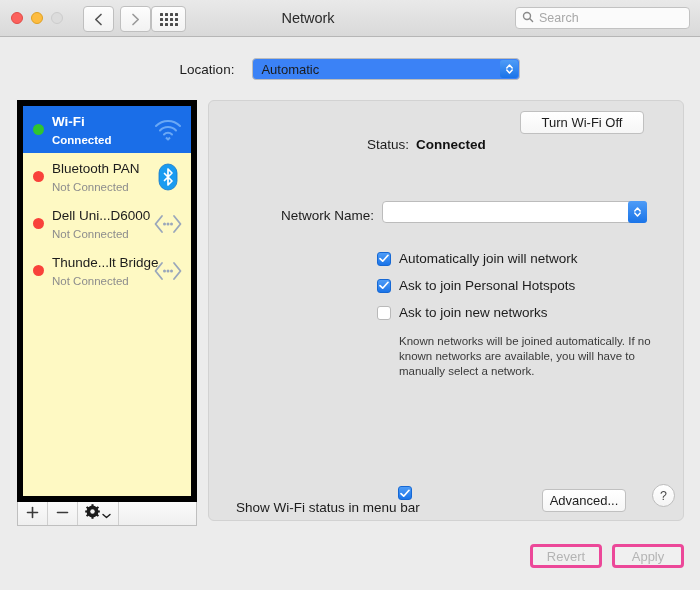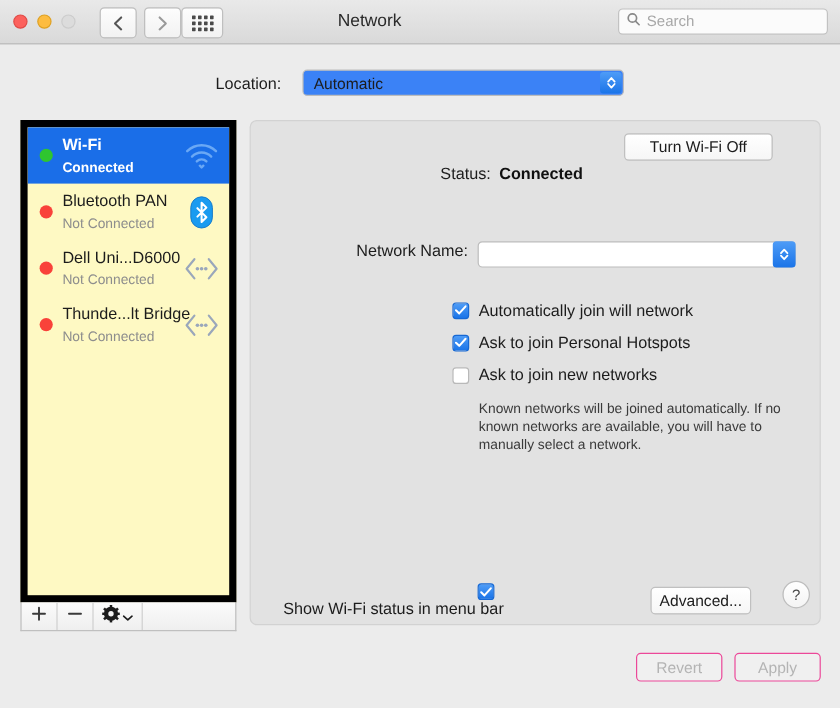--- a/index.html
+++ b/index.html
@@ -262,24 +262,24 @@
     align-items: center;
     justify-content: center;
   }
   .turn-wifi {
     position: absolute;
     left: 311px; top: 10px;
     width: 124px; height: 23px;
   }
   .netname-row {
     position: absolute;
-    left: 16px; top: 100px;
+    left: 0; top: 100px;
     width: 476px;
     display: flex;
-    align-items: flex-start;
+    align-items: flex-end;
   }
   .netname-label {
     width: 165px;
     text-align: right;
     font-size: 13.5px;
     color: #1c1c1c;
     margin-right: 8px;
   }
   .combo {
     width: 265px; height: 22px;
@@ -376,21 +376,21 @@
 
   
   .footer {
     position: absolute;
     right: 16px; top: 544px;
     display: flex;
     gap: 10px;
   }
   .btn.disabled {
     background: #f0f0f0;
-    border: 1px solid #ec4899;
+    border: 3px solid #ec4899;
     color: #b4b4b4;
   }
   .footer .btn {
     width: 72px; height: 24px;
   }
 </style>
 </head>
 <body>
 
 <div class="titlebar">

